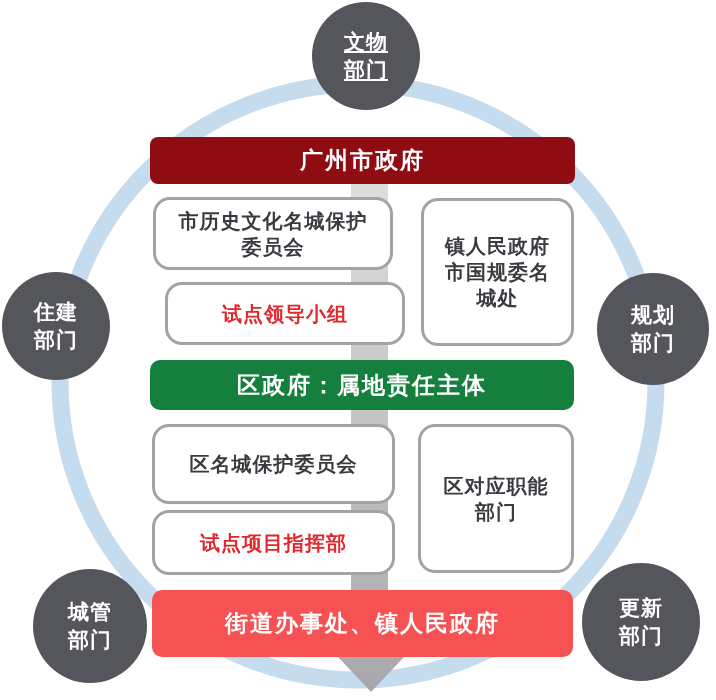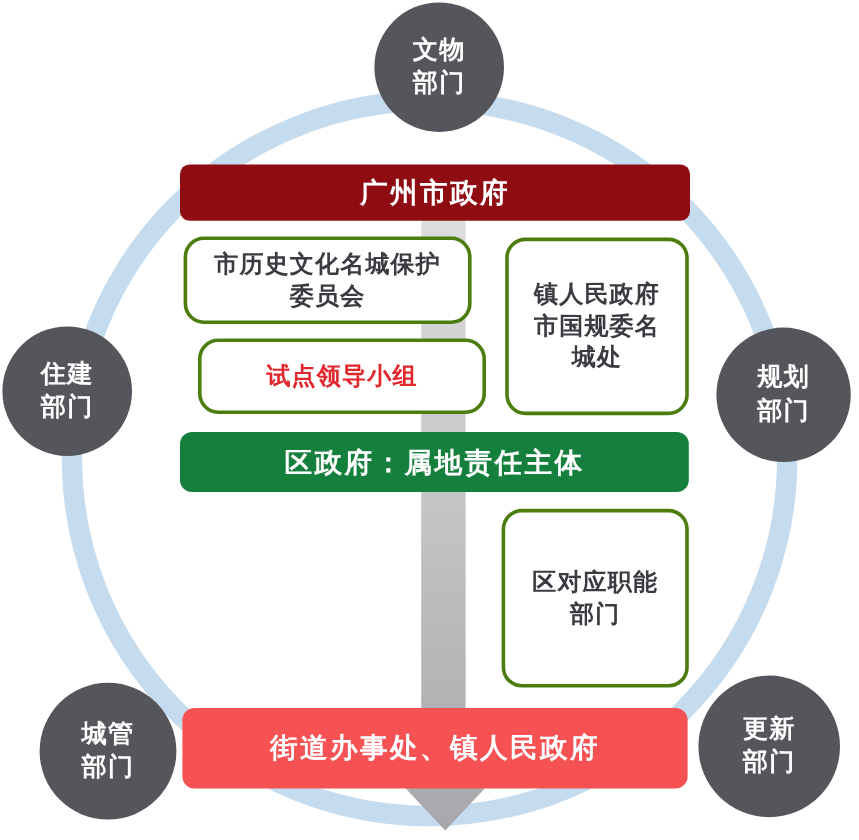--- a/index.html
+++ b/index.html
@@ -31,21 +31,21 @@
     align-items: center;
     justify-content: center;
     text-align: center;
     color: #ffffff;
     font-weight: bold;
     font-size: 21px;
     line-height: 1.32;
     white-space: pre-line;
     letter-spacing: 1px;
   }
-  .circle-top          { left: 312px; top: 2px;   width: 108px; height: 108px; }
+  .circle-top          { left: 312px; top: 2px;   width: 108px; height: 108px; text-decoration: underline; }
   .circle-left         { left: 2px;   top: 272px; width: 108px; height: 108px; }
   .circle-right        { left: 597px; top: 273px; width: 112px; height: 112px; }
   .circle-bottom-left  { left: 33px;  top: 569px; width: 114px; height: 114px; }
   .circle-bottom-right { left: 582px; top: 563px; width: 118px; height: 118px; }
 
   
   .banner {
     position: absolute;
     z-index: 4;
     display: flex;
@@ -59,21 +59,21 @@
   }
   .banner-city     { left: 150px; top: 137px; width: 425px; height: 47px; background: #8F0D12; border-radius: 8px; }
   .banner-district { left: 150px; top: 360px; width: 424px; height: 50px; background: #15803d; border-radius: 10px; }
   .banner-street   { left: 152px; top: 590px; width: 421px; height: 67px; background: #F65253; border-radius: 10px; }
 
   
   .node-box {
     position: absolute;
     z-index: 4;
     background: #ffffff;
-    border: 3px solid #4d7c0f;
+    border: 3px solid #a3a3a3;
     border-radius: 17px;
     display: flex;
     align-items: center;
     justify-content: center;
     text-align: center;
     font-weight: bold;
     font-size: 20px;
     color: #3A3B40;
     line-height: 1.3;
     white-space: pre-line;
@@ -141,20 +141,26 @@
   <div class="node-box box-city-depts">
     <span>镇人民政府
 市国规委名
 城处</span>
   </div>
 
   <div class="banner banner-district">
     <span>区政府：属地责任主体</span>
   </div>
 
+  <div class="node-box box-district-committee">
+    <span>区名城保护委员会</span>
+  </div>
+  <div class="node-box box-pilot-hq">
+    <span class="red-text">试点项目指挥部</span>
+  </div>
   <div class="node-box box-district-depts">
     <span>区对应职能
 部门</span>
   </div>
 
   <div class="banner banner-street">
     <span>街道办事处、镇人民政府</span>
   </div>
 
 </div>

